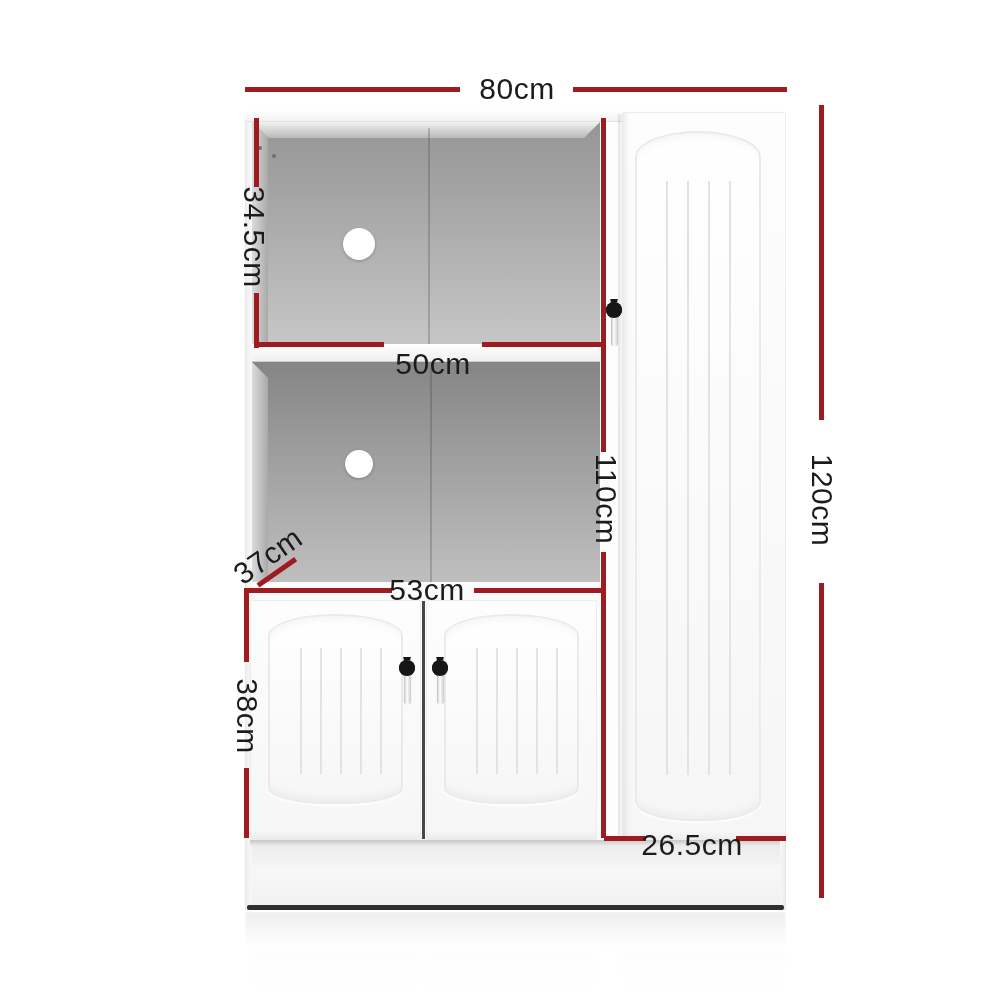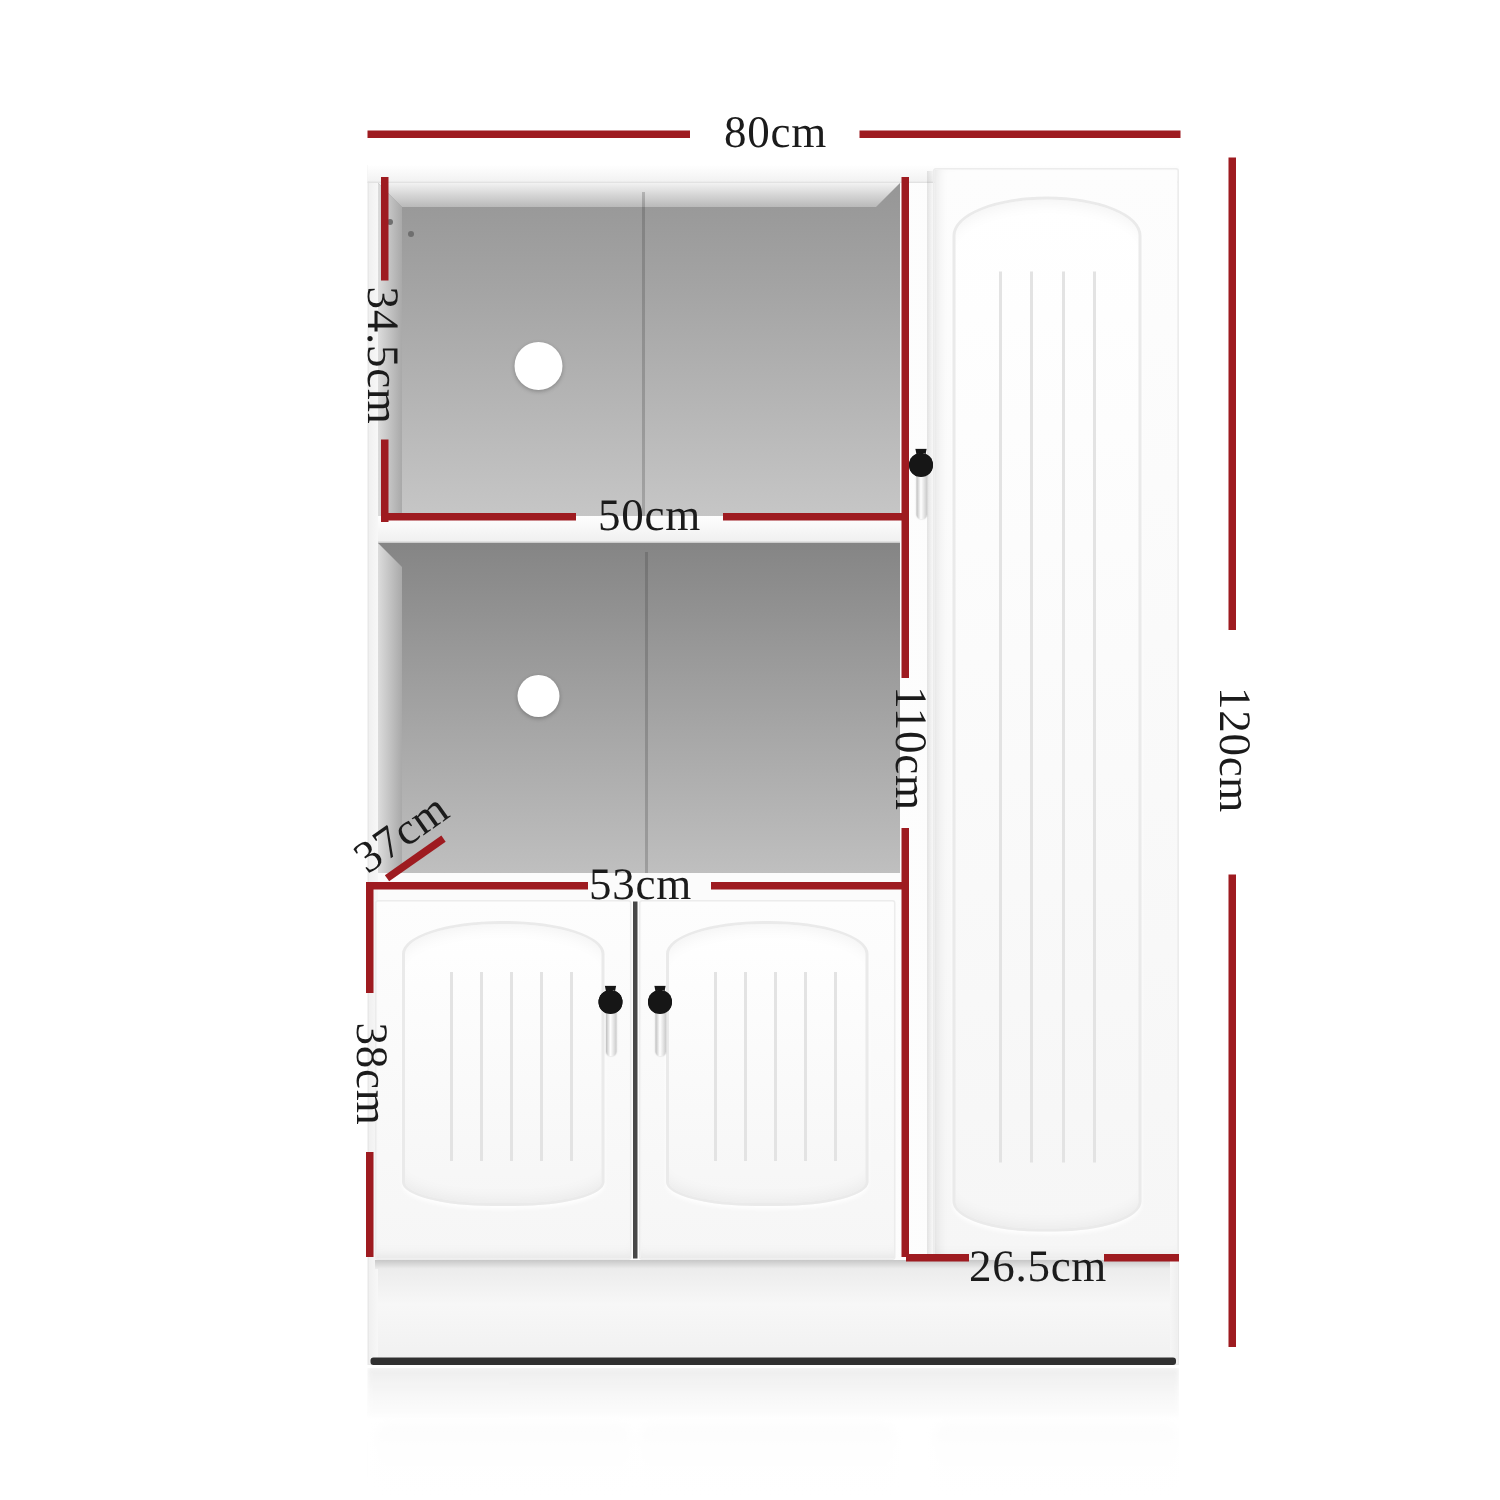--- a/index.html
+++ b/index.html
@@ -1,17 +1,17 @@
 <!DOCTYPE html>
 <html><head>
 <meta charset="utf-8">
 <style>
   html,body{margin:0;padding:0;background:#fff;}
   #stage{position:relative;width:860px;height:1000px;background:#ffffff;overflow:hidden;
-         font-family:Liberation Serif, serif;}
+         font-family:Liberation Sans, sans-serif;}
   #stage *{position:absolute;box-sizing:border-box;}
 
   
   .cab-body{left:245px;top:110px;width:541px;height:800px;
             background:linear-gradient(90deg,#f0f0f0 0,#fcfcfc 10px,#fdfdfd calc(100% - 10px),#efefef 100%);
             border:1px solid #e8e8e8;}
   .top-strip{left:245px;top:110px;width:541px;height:12px;
              background:linear-gradient(#ffffff,#f2f2f2);border-bottom:1px solid #e2e2e2;}
 
   .comp{overflow:hidden;}
@@ -186,21 +186,21 @@
   <div class="dim" style="left:248px;top:588px;width:144px;height:5px"></div>
   <div class="dim" style="left:474px;top:588px;width:129px;height:5px"></div>
 
   <div class="dim" style="left:244px;top:588px;width:5px;height:74px"></div>
   <div class="dim" style="left:244px;top:768px;width:5px;height:70px"></div>
 
   <div class="dim" style="left:604px;top:836px;width:42px;height:5px"></div>
   <div class="dim" style="left:736px;top:836px;width:50px;height:5px"></div>
 
   <div class="dim-label" style="left:517px;top:89px">80cm</div>
-  <div class="dim-label" style="left:433px;top:344px">50cm</div>
+  <div class="dim-label" style="left:433px;top:364px">50cm</div>
   <div class="dim-label" style="left:427px;top:590px">53cm</div>
   <div class="dim-label" style="left:692px;top:845px">26.5cm</div>
   <div class="dim-label rot90" style="left:254px;top:237px">34.5cm</div>
   <div class="dim-label rot90" style="left:247px;top:716px">38cm</div>
   <div class="dim-label rot90" style="left:606px;top:499px">110cm</div>
   <div class="dim-label rot90" style="left:822px;top:500px">120cm</div>
   <div class="dim-label rot-diag" style="left:268px;top:556px">37cm</div>
 
 </div>
 

